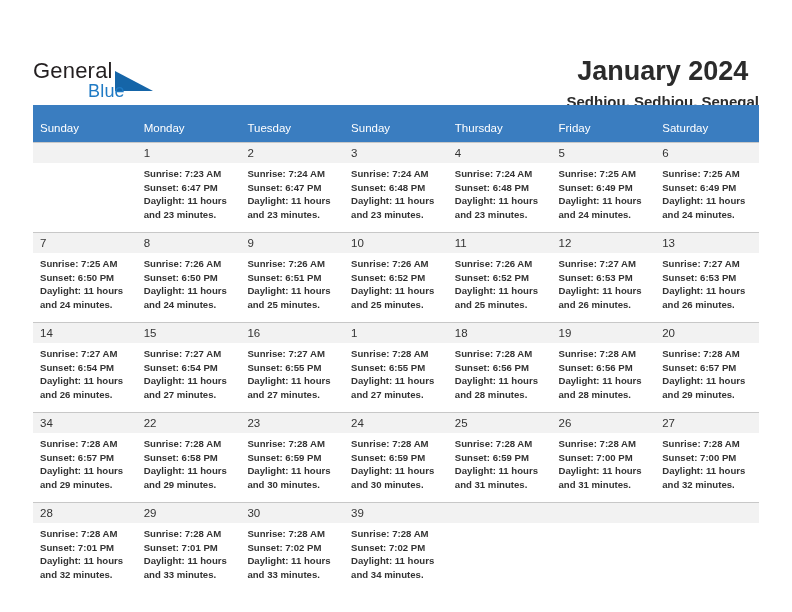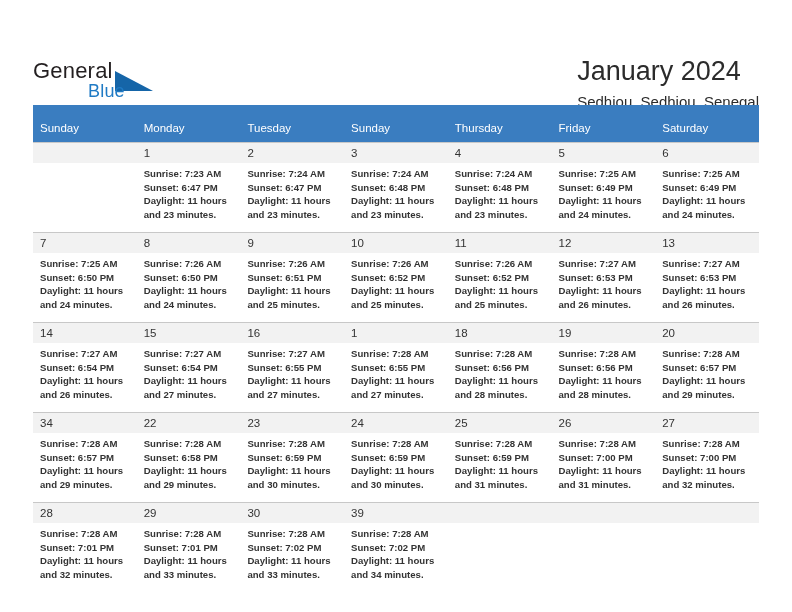--- a/index.html
+++ b/index.html
@@ -62,21 +62,22 @@
     width: 0;
     height: 0;
     border-left: 38px solid #1565a8;
     border-top: 20px solid transparent;
   }
 
   .title-block {
     position: absolute;
     right: 0;
     top: 0;
-    text-align: left;
+    text-align: center;
+    font-weight: bold;
   }
   .cal-title {
     font-size: 27px;
     color: #2b2b2b;
     line-height: 34px;
     white-space: nowrap;
   }
   .cal-subtitle {
     font-size: 15px;
     color: #2b2b2b;

